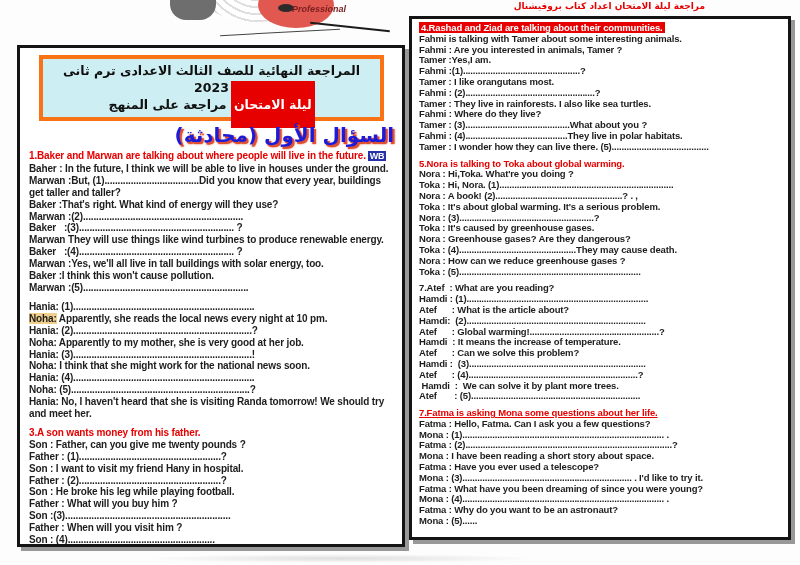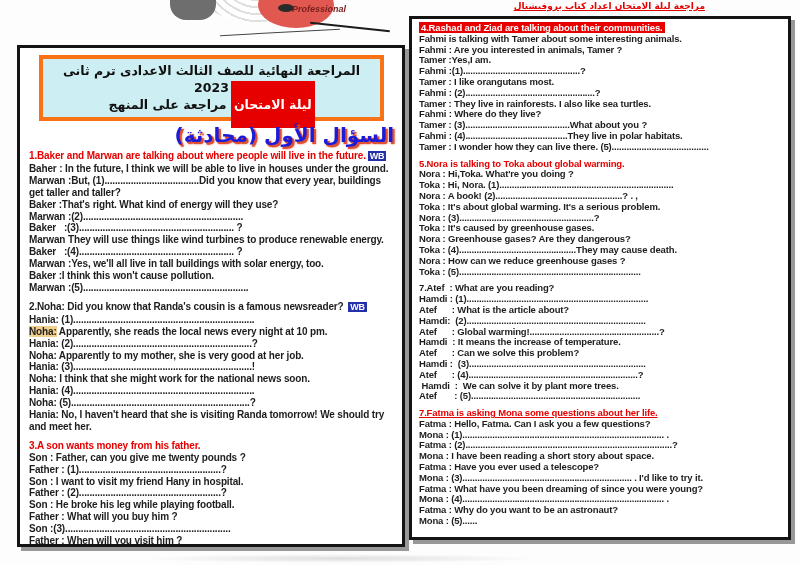--- a/index.html
+++ b/index.html
@@ -13,21 +13,21 @@
   .logo-gray{position:absolute;left:10px;top:0;width:46px;height:42px;background:#6e6e6e;border-radius:0 0 16px 16px;}
   .logo-arcs{position:absolute;left:38px;top:-18px;width:120px;height:62px;border-radius:50%;
     background:repeating-radial-gradient(circle at 50% 10%,#ffffff 0 5px,#d7d7d7 5px 7px);opacity:.8;}
   .logo-red{position:absolute;left:98px;top:4px;width:76px;height:46px;background:#e15850;border-radius:50%;}
   .logo-eye{position:absolute;left:118px;top:26px;width:16px;height:8px;background:#2a2a2a;border-radius:50%;}
   .logo-script{position:absolute;left:132px;top:26px;font-size:9px;font-style:italic;font-weight:bold;color:#7a1f1f;white-space:nowrap;}
   .logo-swoosh1{position:absolute;left:150px;top:48px;width:80px;height:2px;background:#1c1c1c;transform:rotate(6deg);}
   .logo-swoosh2{position:absolute;left:60px;top:54px;width:120px;height:1px;background:#444;transform:rotate(-3deg);}
   
   .top-note{position:absolute;right:95px;top:1px;direction:rtl;color:#e60000;font-weight:bold;font-size:9px;
-    font-family:"DejaVu Sans",sans-serif;text-decoration:underline;}
+    font-family:"DejaVu Sans",sans-serif;}
   
   .colbox{position:absolute;background:#ffffff;border:3px solid #141414;box-sizing:border-box;overflow:hidden;
     box-shadow:4px 4px 0 rgba(70,70,70,.55);}
   .colbox.left{left:17px;top:45px;width:388px;height:502px;padding:5px 8px 4px 9px;}
   .colbox.right{left:409px;top:16px;width:382px;height:524px;padding:4px 7px;}
   
   .header-box{border:4px solid #f97316;background:#cdeef2;direction:rtl;text-align:center;
     margin:2px 10px 3px 10px;padding:3px 4px 4px 4px;font-weight:bold;color:#101010;
     font-family:"DejaVu Sans",sans-serif;}
   .header-box .l1{font-size:12.5px;line-height:17px;}
@@ -81,21 +81,20 @@
         <div class="line"><span>Baker :That's right. What kind of energy will they use?</span></div>
         <div class="line"><span>Marwan :(2).............................................................</span></div>
         <div class="line"><span>Baker   :(3)........................................................... ?</span></div>
         <div class="line"><span>Marwan They will use things like wind turbines to produce renewable energy.</span></div>
         <div class="line"><span>Baker   :(4)........................................................... ?</span></div>
         <div class="line"><span>Marwan :Yes, we'll all live in tall buildings with solar energy, too.</span></div>
         <div class="line"><span>Baker :I think this won't cause pollution.</span></div>
         <div class="line"><span>Marwan :(5)...............................................................</span></div>
       </div>
       <div class="section">
-        <div class="line"><span>2.Noha: Did you know that Randa's cousin is a famous newsreader? </span><span class="badge">WB</span></div>
         <div class="line"><span>Hania: (1).....................................................................</span></div>
         <div class="line"><span class="hl">Noha:</span><span> Apparently, she reads the local news every night at 10 pm.</span></div>
         <div class="line"><span>Hania: (2)....................................................................?</span></div>
         <div class="line"><span>Noha: Apparently to my mother, she is very good at her job.</span></div>
         <div class="line"><span>Hania: (3)....................................................................!</span></div>
         <div class="line"><span>Noha: I think that she might work for the national news soon.</span></div>
         <div class="line"><span>Hania: (4).....................................................................</span></div>
         <div class="line"><span>Noha: (5)....................................................................?</span></div>
         <div class="line"><span>Hania: No, I haven't heard that she is visiting Randa tomorrow! We should try and meet her.</span></div>
       </div>

